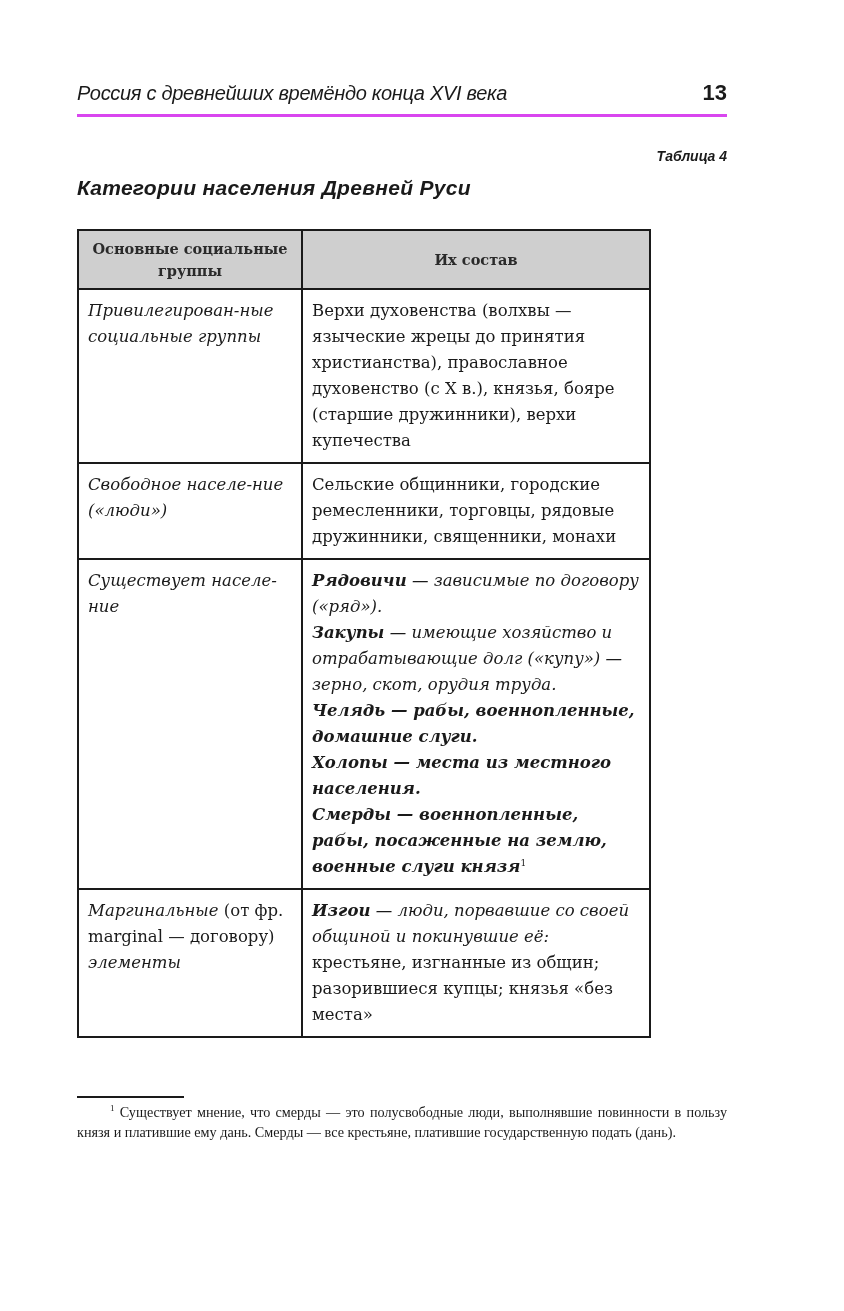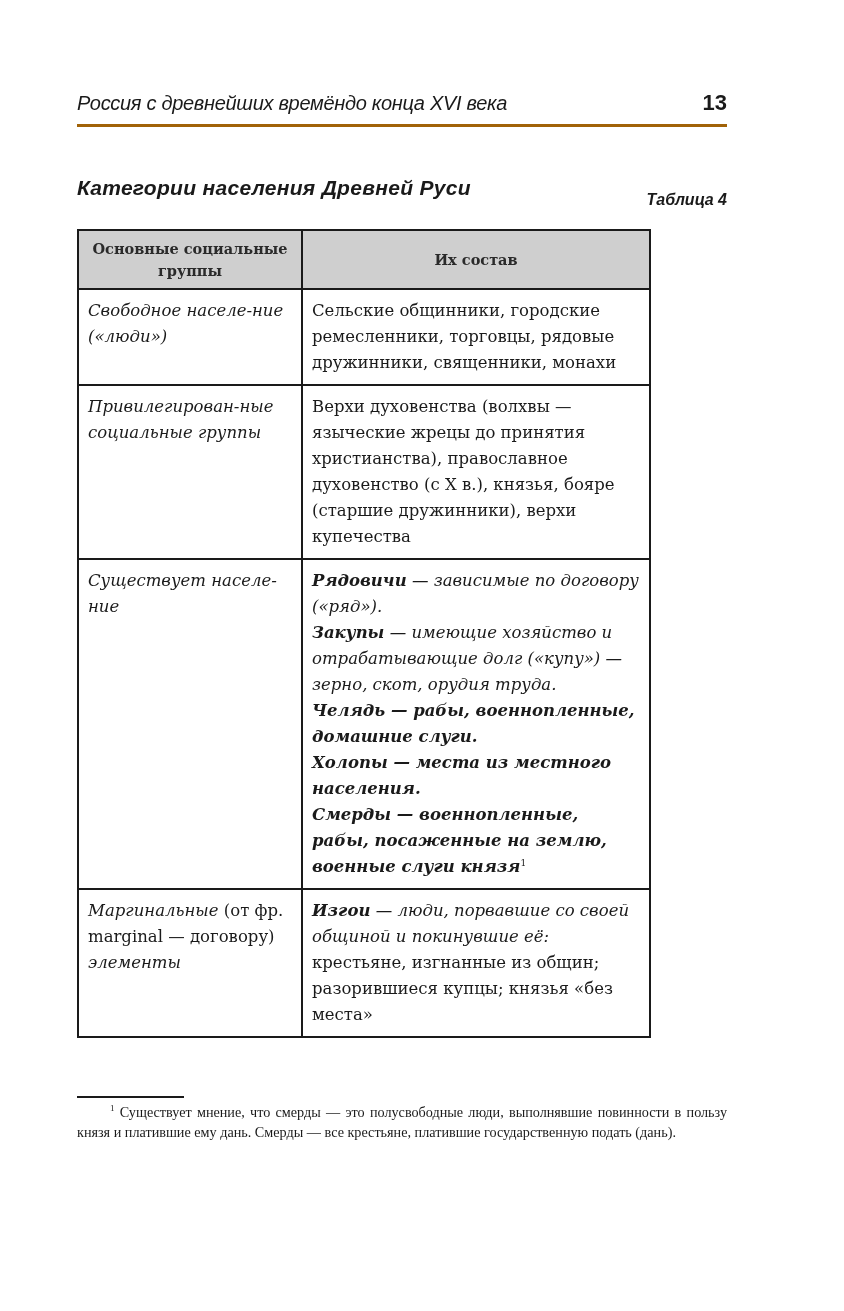--- a/index.html
+++ b/index.html
@@ -1,23 +1,23 @@
 <!DOCTYPE html>
 <html><head>
 <meta charset="utf-8">
 <style>
   html, body { margin: 0; padding: 0; background: #ffffff; }
   body { width: 844px; height: 1311px; position: relative; overflow: hidden; color: #1a1a1a; }
   .page { position: absolute; left: 77px; top: 0; width: 650px; }
 
-  .running-head { position: absolute; top: 90px; left: 0; width: 650px; height: 34px; border-bottom: 3px solid #a16207; }
+  .running-head { position: absolute; top: 80px; left: 0; width: 650px; height: 34px; border-bottom: 3px solid #d946ef; }
   .running-title { position: absolute; left: 0; top: 2px; font-family: "Liberation Sans", sans-serif; font-style: italic; font-size: 20px; letter-spacing: -0.3px; }
   .page-number { position: absolute; right: 0; top: 0px; font-family: "Liberation Sans", sans-serif; font-weight: bold; font-size: 22px; }
 
-  .table-label { position: absolute; top: 148px; right: 0; font-family: "Liberation Sans", sans-serif; font-style: italic; font-weight: bold; font-size: 16px; margin-top: 43px; }
+  .table-label { position: absolute; top: 148px; right: 0; font-family: "Liberation Sans", sans-serif; font-style: italic; font-weight: bold; font-size: 14px; }
   .table-title { position: absolute; top: 176px; left: 0; font-family: "Liberation Sans", sans-serif; font-style: italic; font-weight: bold; font-size: 21px; letter-spacing: 0.3px; }
 
   table.data { position: absolute; top: 229px; left: 0; width: 574px; border-collapse: collapse; font-family: "DejaVu Serif", serif; }
   table.data td, table.data th { border: 2px solid #1a1a1a; vertical-align: top; }
   table.data th { background: #cfcfcf; font-weight: bold; font-size: 14.5px; text-align: center; vertical-align: middle; height: 57px; padding: 0 6px; line-height: 22px; color: #2a2a2a; }
   .col1 { width: 210px; }
   table.data td { padding: 8px 9px 8px 9px; font-size: 16.5px; line-height: 26px; }
   td.group { font-style: italic; }
   .it { font-style: italic; }
   .bi { font-style: italic; font-weight: bold; margin-top: 16px; }
@@ -42,27 +42,27 @@
   <div class="table-title">Категории населения Древней Руси</div>
 
   <table class="data">
     <tbody>
         <tr>
       <th class="col1">Основные социальные группы</th>
       <th>Их состав</th>
     </tr>
 
     <tr>
-      <td class="group">Свободное населе-ние («люди»)</td>
-      <td>Сельские общинники, городские ремесленники, торговцы, рядовые дружинники, священники, монахи</td>
+      <td class="group">Привилегирован-ные социальные группы</td>
+      <td>Верхи духовенства (волхвы — языческие жрецы до принятия христианства), православное духовенство (с X в.), князья, бояре (старшие дружинники), верхи купечества</td>
     </tr>
 
     <tr>
-      <td class="group">Привилегирован-ные социальные группы</td>
-      <td>Верхи духовенства (волхвы — языческие жрецы до принятия христианства), православное духовенство (с X в.), князья, бояре (старшие дружинники), верхи купечества</td>
+      <td class="group">Свободное населе-ние («люди»)</td>
+      <td>Сельские общинники, городские ремесленники, торговцы, рядовые дружинники, священники, монахи</td>
     </tr>
 
     <tr>
       <td class="group">Существует населе-ние</td>
       <td>
         <div><span class="bi">Рядовичи</span><span class="it"> — зависимые по договору («ряд»).</span></div>
         <div><span class="bi">Закупы</span><span class="it"> — имеющие хозяйство и отрабатывающие долг («купу») — зерно, скот, орудия труда.</span></div>
         <div><span class="bi">Челядь</span><span class="bi"> — рабы, военнопленные, домашние слуги.</span></div>
         <div><span class="bi">Холопы</span><span class="bi"> — места из местного населения.</span></div>
         <div><span class="bi">Смерды</span><span class="bi"> — военнопленные, рабы, посаженные на землю, военные слуги князя</span><sup>1</sup></div>

